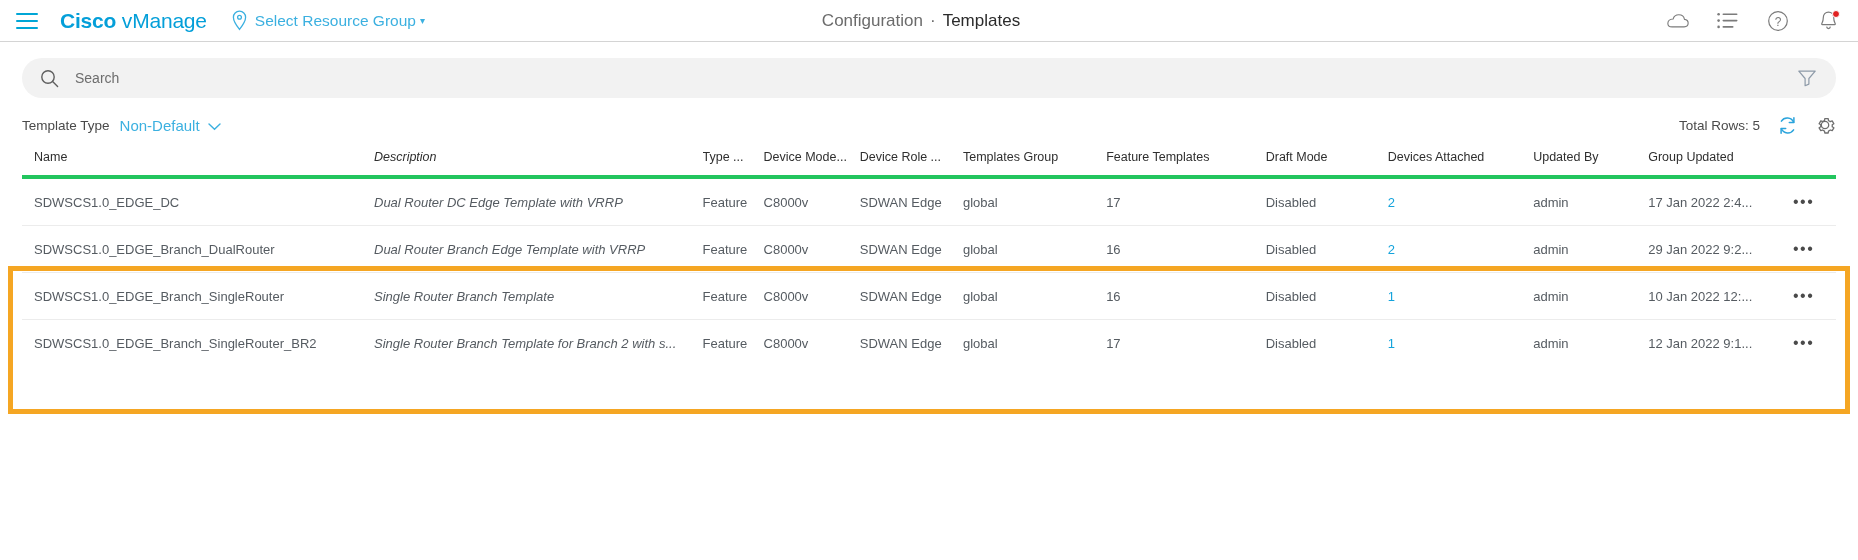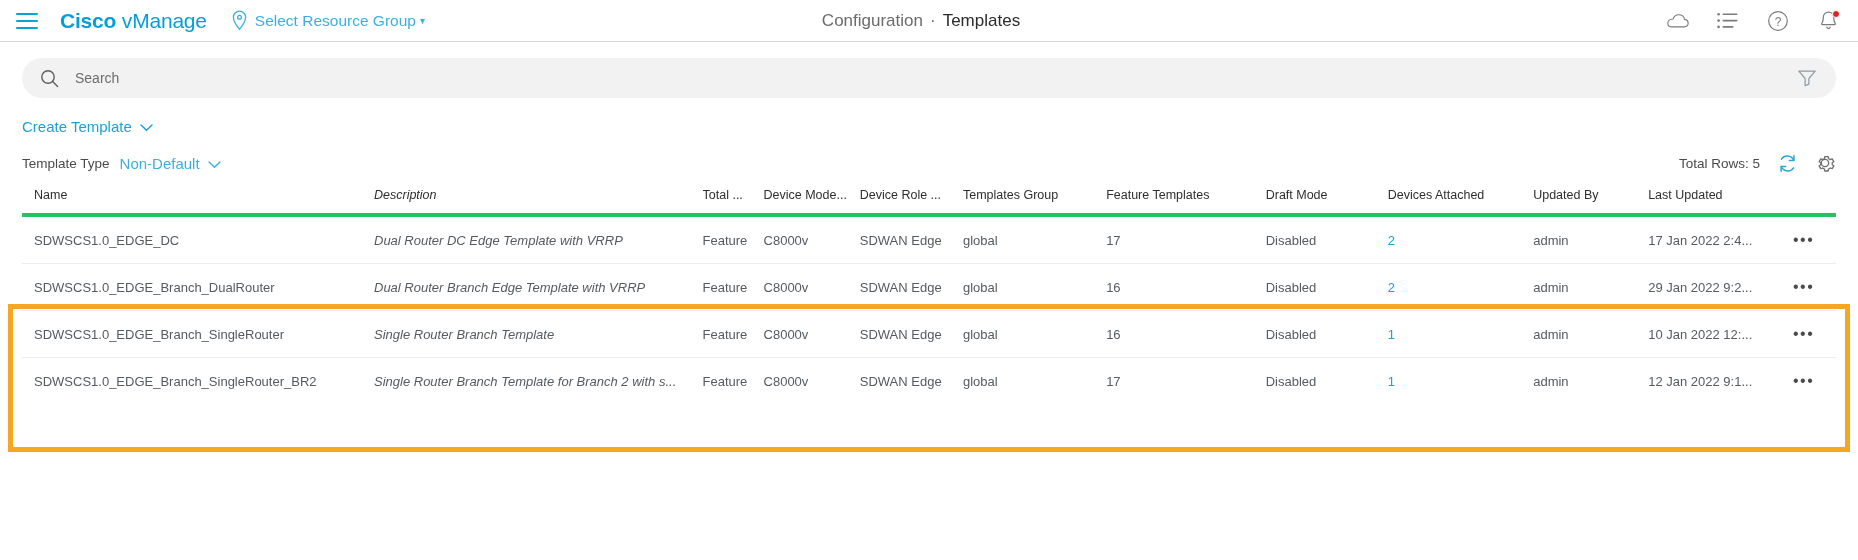--- a/index.html
+++ b/index.html
@@ -200,30 +200,20 @@
         </svg>
       </span>
       <input class="search-input" type="text" placeholder="Search" style="">
       <span class="filter-btn">
         <svg width="20" height="18" viewBox="0 0 20 18">
           <path d="M1.8 2.2h16.4l-6.3 7.3v5.6l-3.8 1.6V9.5z" fill="none" stroke="#8d9aa8" stroke-width="1.2" stroke-linejoin="round"></path>
         </svg>
       </span>
     </div>
 
-    <div class="create-row">
-      <span class="create-link">
-        <span>Create Template</span>
-        <span class="caret">
-          <svg width="13" height="8" viewBox="0 0 13 8">
-              <path d="M1 1l5.5 5.2L12 1" fill="none" stroke="#1f9ed9" stroke-width="1.4" stroke-linecap="round"></path>
-            </svg>
-        </span>
-      </span>
-    </div>
 
     <div class="type-row">
       <span class="type-label">Template Type</span>
       <span class="type-value">
         <span>Non-Default</span>
         <span class="caret">
           <svg width="13" height="8" viewBox="0 0 13 8">
               <path d="M1 1l5.5 5.2L12 1" fill="none" stroke="#3bb0e0" stroke-width="1.4" stroke-linecap="round"></path>
             </svg>
         </span>
@@ -247,29 +237,29 @@
         </span>
       </div>
     </div>
 
     <div class="table-wrap">
       <table>
         <thead>
           <tr>
             <th class="c-name">Name</th>
             <th class="c-desc">Description</th>
-            <th class="c-type">Total ...</th>
+            <th class="c-type">Type ...</th>
             <th class="c-model">Device Mode...</th>
             <th class="c-role">Device Role ...</th>
             <th class="c-rg">Templates Group</th>
             <th class="c-ft">Feature Templates</th>
             <th class="c-draft">Draft Mode</th>
             <th class="c-dev">Devices Attached</th>
             <th class="c-upd">Updated By</th>
-            <th class="c-last">Last Updated</th>
+            <th class="c-last">Group Updated</th>
             <th class="c-act"></th>
           </tr>
         </thead>
         <tbody id="tbody">
             <tr>
               <td class="c-name">SDWSCS1.0_EDGE_DC</td>
               <td class="c-desc">Dual Router DC Edge Template with VRRP</td>
               <td class="c-type">Feature</td>
               <td class="c-model">C8000v</td>
               <td class="c-role">SDWAN Edge</td>

